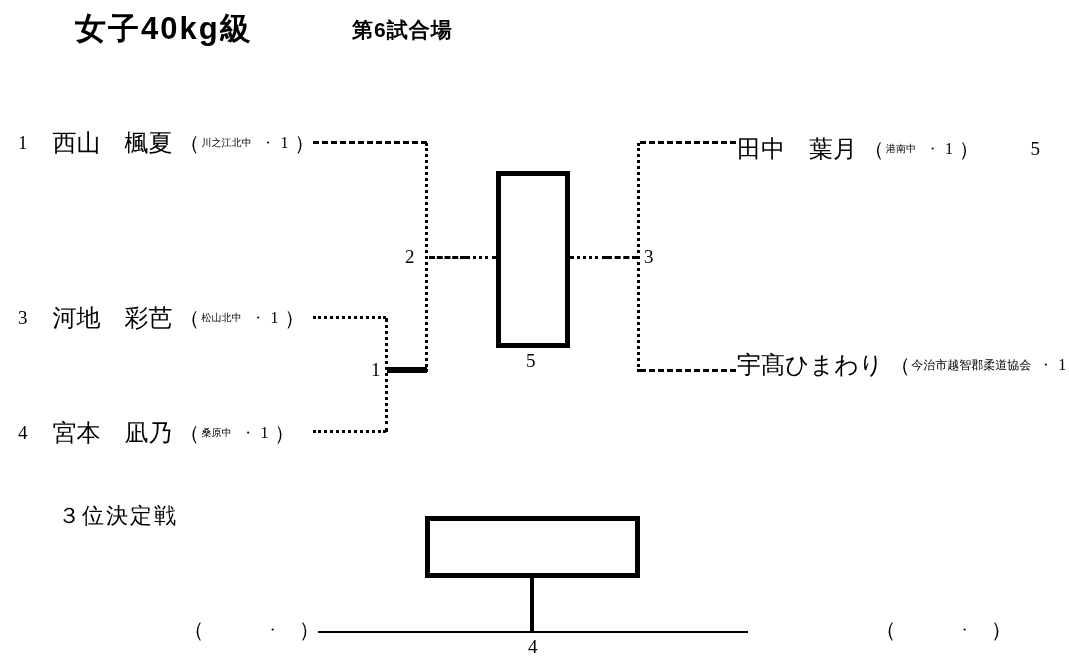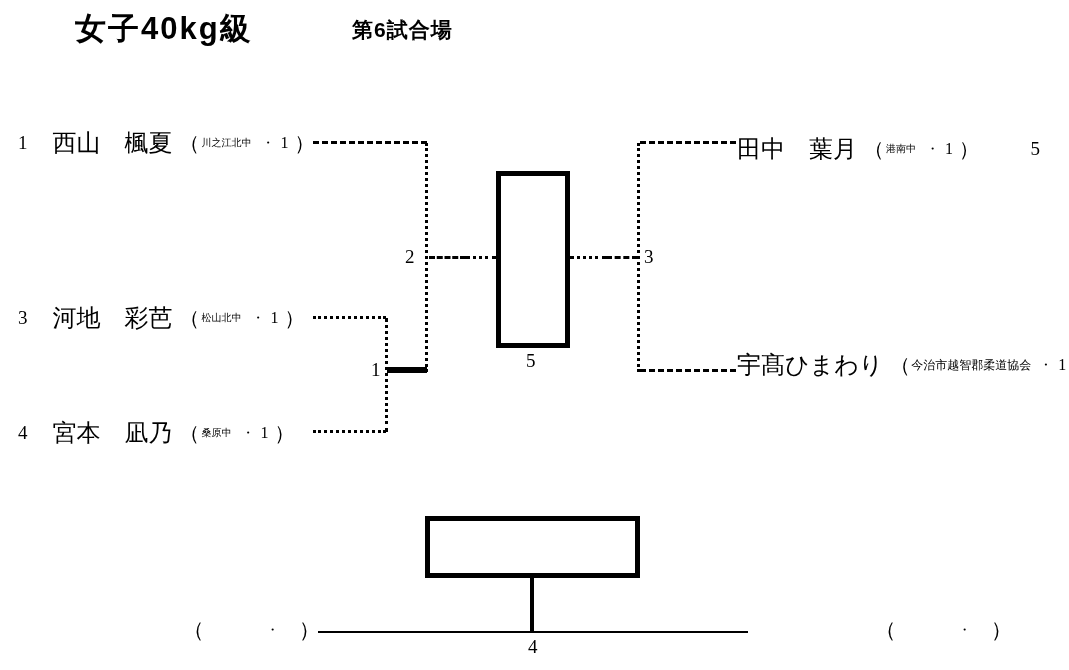--- a/index.html
+++ b/index.html
@@ -117,20 +117,21 @@
   <div class="h-dot" style="left:313px; top:316px; width:73px;"></div>
   <div class="v-dot" style="left:385px; top:318px; height:114px;"></div>
   <div class="h-dot" style="left:313px; top:430px; width:73px;"></div>
   <div class="bar" style="left:387px; top:367px; width:40px; height:6px;"></div>
 
   <div class="jlabel" style="left:371px; top:359px;">1</div>
   <div class="jlabel" style="left:405px; top:246px;">2</div>
   <div class="jlabel" style="left:644px; top:246px;">3</div>
   <div class="jlabel" style="left:526px; top:350px;">5</div>
 
+  <div class="tp-title">３位決定戦</div>
 
   <div class="mbox" style="left:425px; top:516px; width:215px; height:62px;"></div>
   <div class="bar" style="left:530px; top:577px; width:4px; height:55px;"></div>
   <div class="thin" style="left:318px; top:631px; width:430px; height:2px;"></div>
   <div class="jlabel" style="left:528px; top:636px;">4</div>
 
   <div class="slot" style="left:183px; top:616px;">
     <span class="paren-open">（</span>
     <span class="slot-dot">・</span>
     <span class="paren-cl">）</span>

